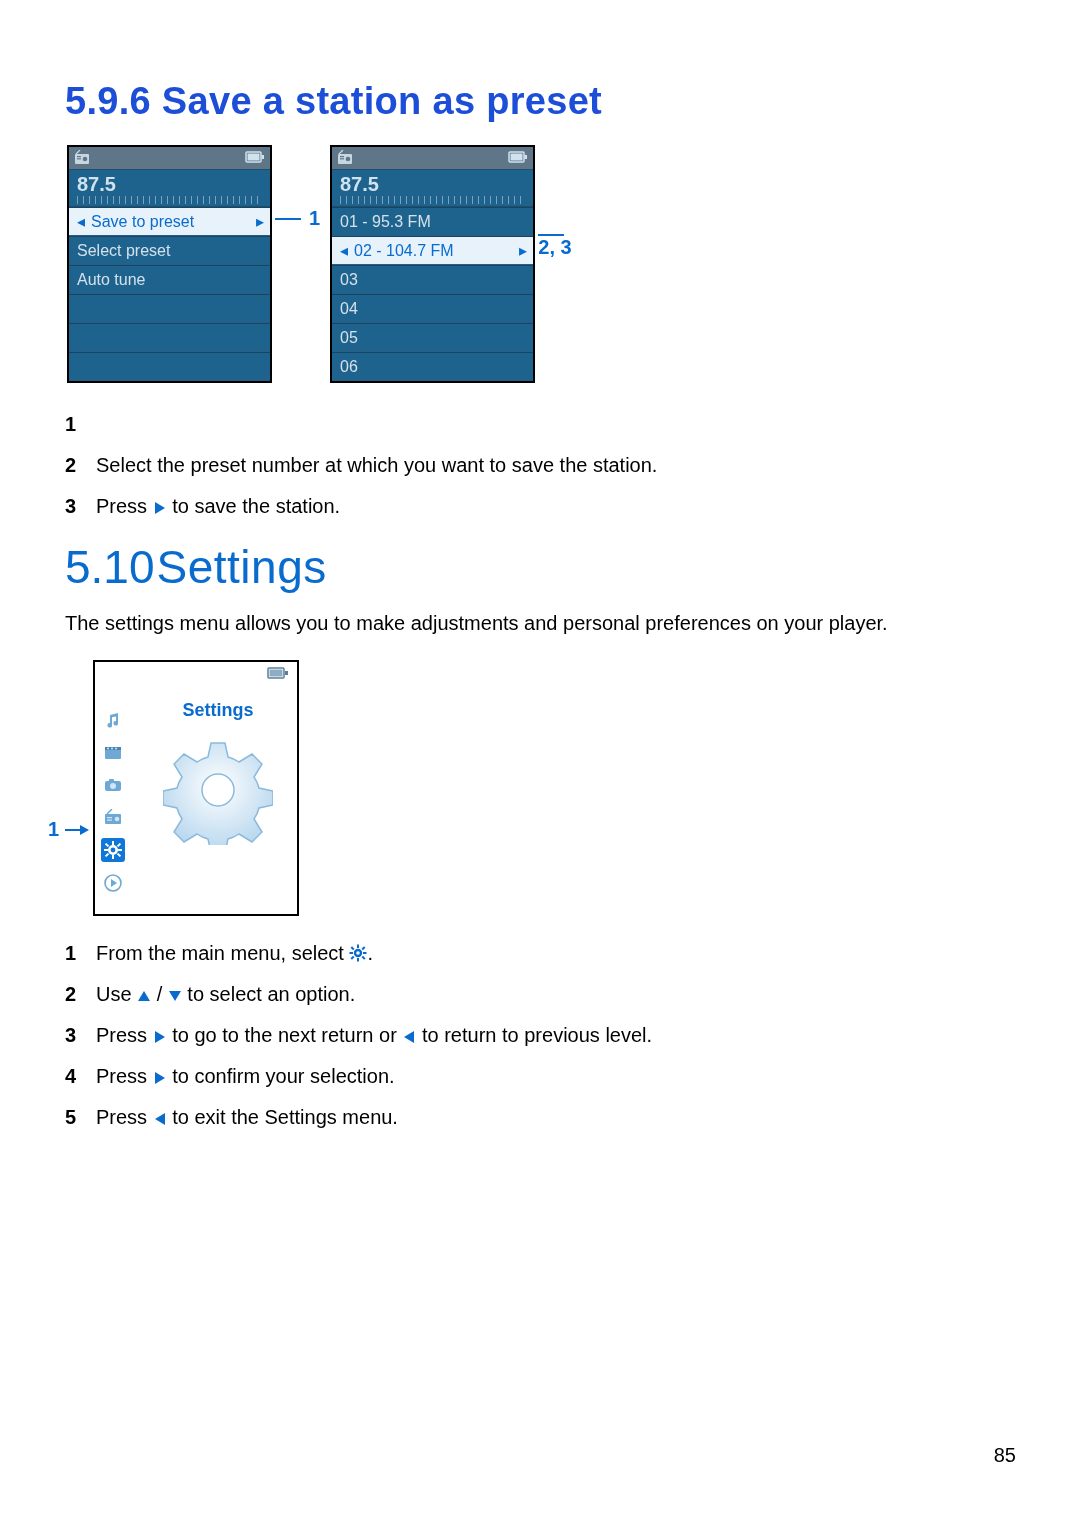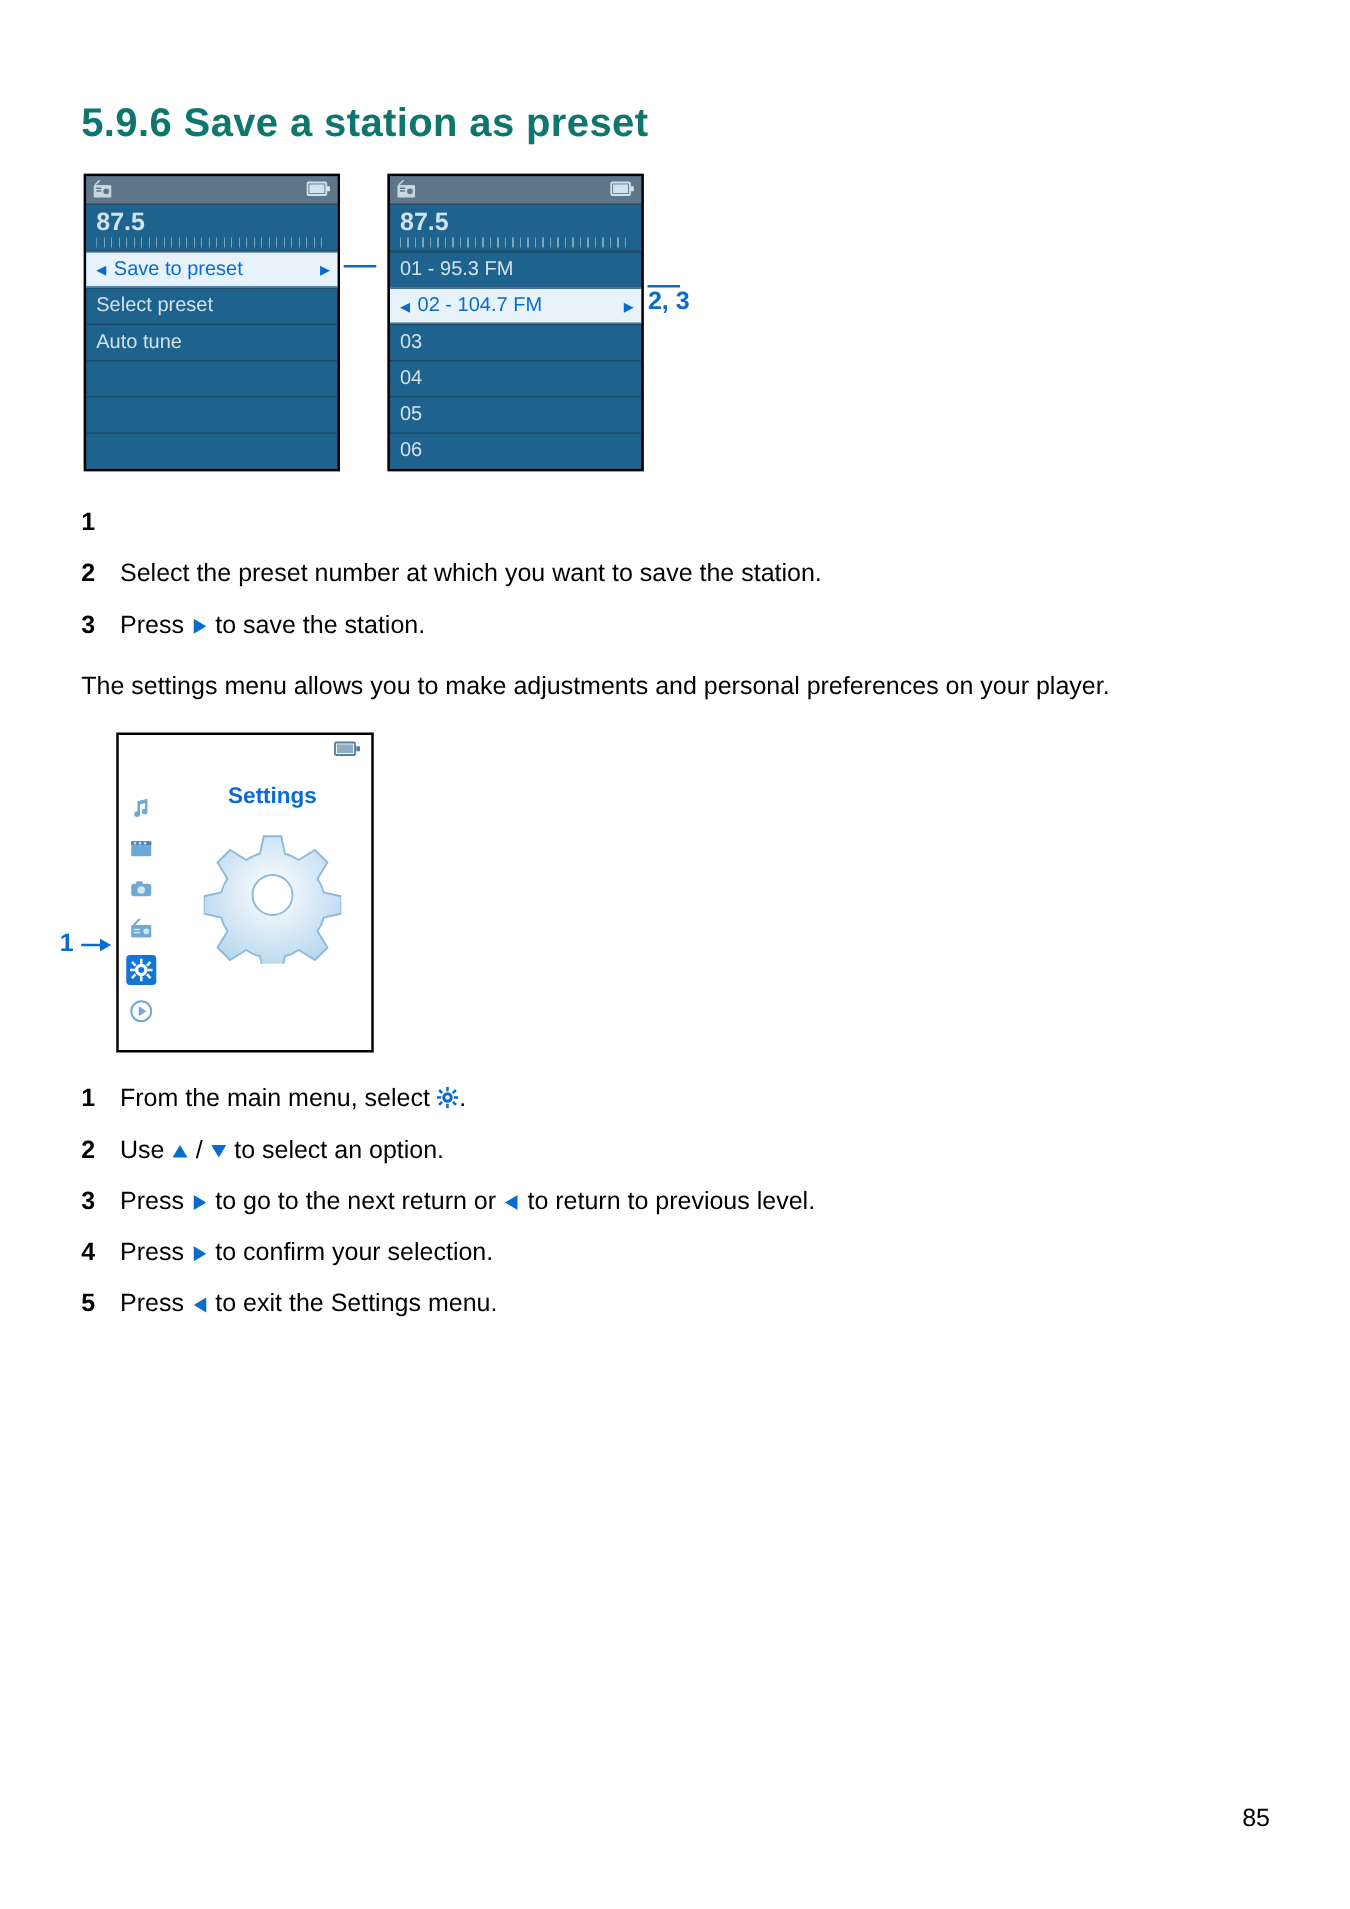--- a/index.html
+++ b/index.html
@@ -1,18 +1,18 @@
 <!DOCTYPE html>
 <html><head>
 <meta charset="utf-8">
 <style>
 html,body{margin:0;padding:0;background:#fff;font-family:"Gill Sans","Gill Sans MT","Segoe UI",Arial,sans-serif;color:#000;}
 .page{width:1080px;height:1527px;position:relative;box-sizing:border-box;padding:80px 65px 40px 65px;}
-h3.section{color:#0f766e;font-weight:700;font-size:32px;margin:0 0 22px 0;letter-spacing:.3px;}
-.screens-row{display:flex;gap:38px;align-items:flex-start;margin:0 0 26px 2px;}
+h3.section{color:#1d4ed8;font-weight:700;font-size:38px;margin:0 0 22px 0;letter-spacing:.3px;}
+.screens-row{display:flex;gap:58px;align-items:flex-start;margin:0 0 26px 2px;}
 .screen-wrap{position:relative;}
 .screen{width:205px;background:#1e628e;border:2px solid #000;box-sizing:border-box;}
 .stat{background:#5f7688;height:22px;position:relative;}
 .stat .r-icon{position:absolute;left:5px;top:3px;width:18px;height:16px;}
 .stat .bat-icon{position:absolute;right:5px;top:3px;width:20px;height:14px;}
 .freq-bar{background:#1e628e;border-top:1px solid #214d6c;border-bottom:1px solid #214d6c;height:36px;position:relative;}
 .freq-bar .freq{position:absolute;left:8px;top:3px;color:#cfe2ee;font-size:20px;font-weight:700;}
 .freq-bar .ticks{position:absolute;left:8px;bottom:2px;right:8px;height:8px;background:repeating-linear-gradient(to right,#7da2ba 0 1px,transparent 1px 6px);}
 .rows{display:flex;flex-direction:column;}
 .row{height:27px;display:flex;align-items:center;padding:0 8px;color:#d4e1ea;font-size:16px;border-bottom:1px solid #2b5d82;border-top:1px solid #164667;}
@@ -153,20 +153,21 @@
     <span>Select the preset number at which you want to save the station.</span>
   </div>
   <div class="step">
     <span class="n">3</span>
     <span><span>Press </span><svg class="tri" width="14" height="14" viewBox="0 0 14 14">
             <polygon points="2,1 12,7 2,13" fill="#0a6bcf"></polygon>
           </svg><span> to save the station.</span></span>
   </div>
 </div>
 
+<h2 class="big"><span class="num">5.10</span><span>Settings</span></h2>
 <p class="para">The settings menu allows you to make adjustments and personal preferences on your player.</p>
 
 <div class="settings-wrap">
   <div class="settings-callout">
     <span>1</span>
     <div class="dash"></div>
         <div class="arrow"></div>
   </div>
   <div class="settings-screen">
     <svg class="bat" width="22" height="14" viewBox="0 0 22 14">

